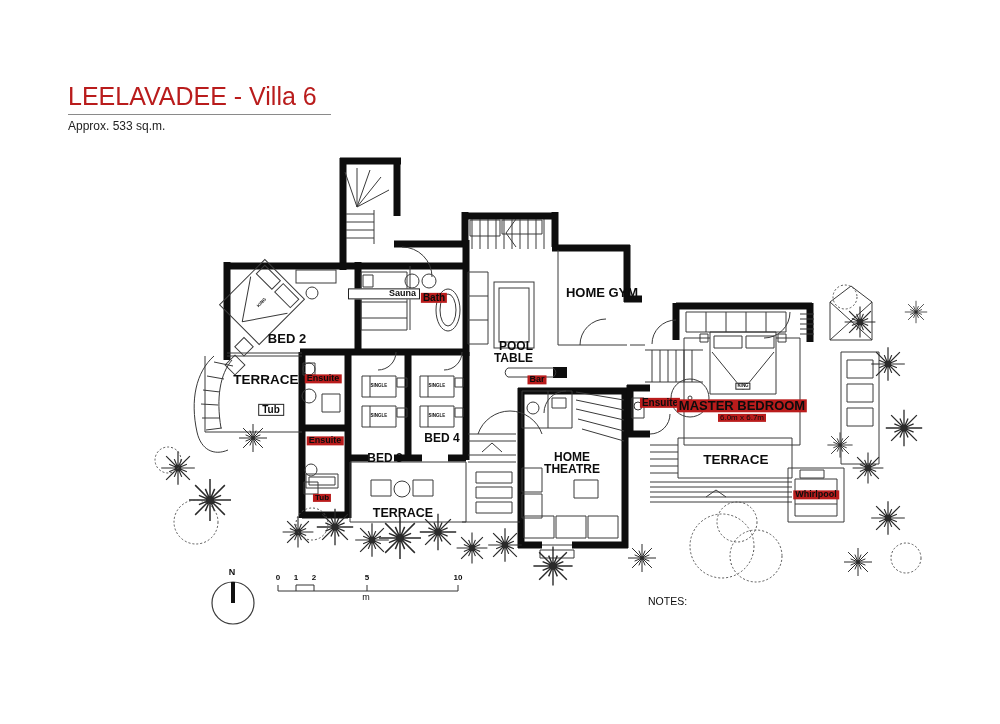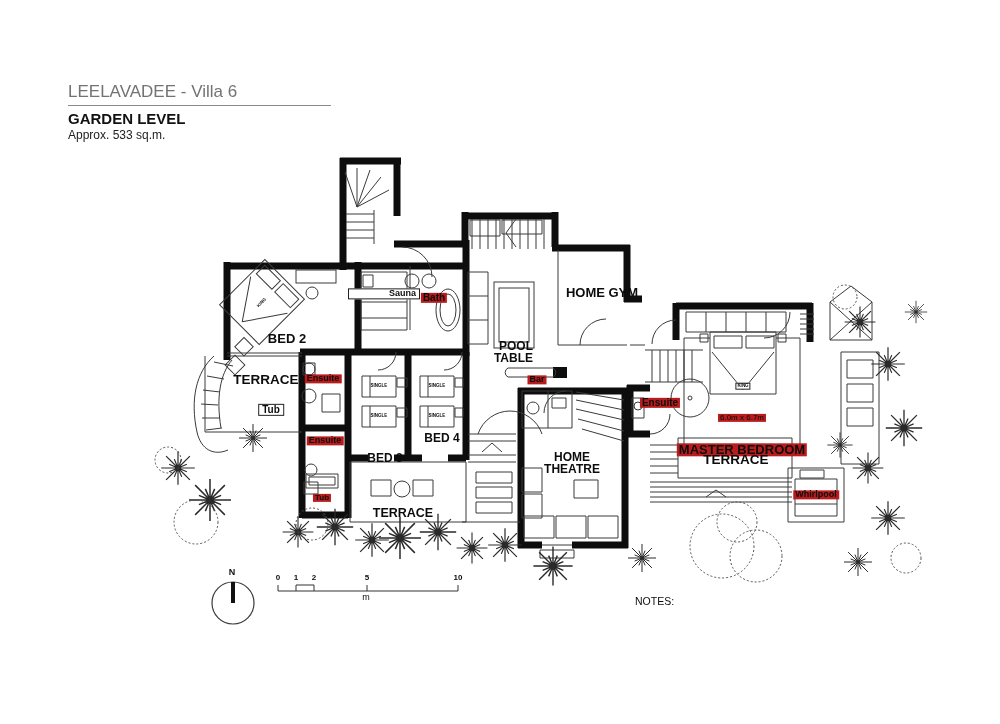--- a/index.html
+++ b/index.html
@@ -1,42 +1,41 @@
 <!DOCTYPE html>
 <html><head>
 <meta charset="utf-8">
 <style>
   html,body{margin:0;padding:0;background:#fff;}
   #canvas{position:relative;width:1000px;height:724px;background:#ffffff;overflow:hidden;
           font-family:"Liberation Sans",sans-serif;color:#0c0c0c;}
   #plan-svg{position:absolute;left:0;top:0;}
   
   #titleblock{position:absolute;left:68px;top:82px;width:270px;}
-  #main-title{font-size:17px;font-weight:400;letter-spacing:0px;color:#737373;white-space:nowrap;}
+  #main-title{font-size:25px;font-weight:400;letter-spacing:0px;color:#b91c1c;white-space:nowrap;}
   #title-rule{border-bottom:1px solid #8a8a8a;margin:3px 0 4px 0;width:263px;}
   #level-title{font-size:15px;font-weight:bold;color:#111;}
   #area-text{font-size:12px;color:#222;margin-top:1px;}
   
   .lbl{position:absolute;transform:translate(-50%,-50%);font-weight:bold;color:#0c0c0c;
        text-align:center;line-height:1.03;white-space:nowrap;}
   .wrap{white-space:normal;}
   .bgw{background:#b91c1c;padding:0 2px;}
   .boxed{background:#fff;border:1px solid #222;padding:0 3px;}
-  .left{transform:translate(0,-50%);text-align:center;font-weight:normal;}
+  .left{transform:translate(0,-50%);text-align:center;font-weight:normal;margin-left:13px;}
   .rot45{transform:translate(-50%,-50%) rotate(-45deg);}
 </style>
 </head>
 <body>
 
 <div id="canvas">
 
   <div id="titleblock">
     <div id="main-title">LEELAVADEE - Villa 6</div>
     <div id="title-rule"></div>
-    <div id="level-title">GARDEN LEVEL</div>
     <div id="area-text">Approx. 533 sq.m.</div>
   </div>
 
   <svg id="plan-svg" width="1000" height="724" viewBox="0 0 1000 724">
     <defs>
       <g id="plant">
         <path fill="none" stroke="#2a2a2a" stroke-width="1" d="M0,0L14,0M0,0L9.9,9.9M0,0L0,14M0,0L-9.9,9.9M0,0L-14,0M0,0L-9.9,-9.9M0,0L0,-14M0,0L9.9,-9.9M0,0L7.4,3.1M0,0L3.1,7.4M0,0L-3.1,7.4M0,0L-7.4,3.1M0,0L-7.4,-3.1M0,0L-3.1,-7.4M0,0L3.1,-7.4M0,0L7.4,-3.1"></path>
       </g>
     </defs>
 
@@ -194,21 +193,21 @@
   <div class="lbl bgw" style="left:322px;top:498px;font-size:8px;">Tub</div>
   <div class="lbl boxed" style="left:384px;top:294px;font-size:9px;padding-left:40px;">Sauna</div>
   <div class="lbl bgw" style="left:434px;top:298px;font-size:10px;">Bath</div>
   <div class="lbl" style="left:385px;top:458px;font-size:12px;">BED 3</div>
   <div class="lbl" style="left:442px;top:438px;font-size:12px;">BED 4</div>
   <div class="lbl wrap" style="left:506px;top:352px;font-size:12px;width:54px;text-align:right;">POOL TABLE</div>
   <div class="lbl" style="left:602px;top:293px;font-size:13px;">HOME GYM</div>
   <div class="lbl bgw" style="left:537px;top:380px;font-size:9px;">Bar</div>
   <div class="lbl wrap" style="left:572px;top:463px;font-size:12px;width:72px;">HOME THEATRE</div>
   <div class="lbl bgw" style="left:660px;top:403px;font-size:10px;">Ensuite</div>
-  <div class="lbl bgw" style="left:742px;top:406px;font-size:13px;margin-top:44px;">MASTER BEDROOM</div>
+  <div class="lbl bgw" style="left:742px;top:406px;font-size:13px;">MASTER BEDROOM</div>
   <div class="lbl bgw" style="left:742px;top:418px;font-size:8px;font-weight:normal;">6.0m x 6.7m</div>
   <div class="lbl" style="left:736px;top:460px;font-size:13.5px;">TERRACE</div>
   <div class="lbl bgw" style="left:816px;top:495px;font-size:9px;">Whirlpool</div>
   <div class="lbl" style="left:403px;top:513px;font-size:12.5px;">TERRACE</div>
 
   <div class="lbl boxed" style="left:743px;top:386px;font-size:4.5px;padding:0 1px;">KING</div>
   <div class="lbl rot45" style="left:262px;top:303px;font-size:4.5px;">KING</div>
   <div class="lbl" style="left:379px;top:386px;font-size:4.5px;">SINGLE</div>
   <div class="lbl" style="left:379px;top:416px;font-size:4.5px;">SINGLE</div>
   <div class="lbl" style="left:437px;top:386px;font-size:4.5px;">SINGLE</div>

